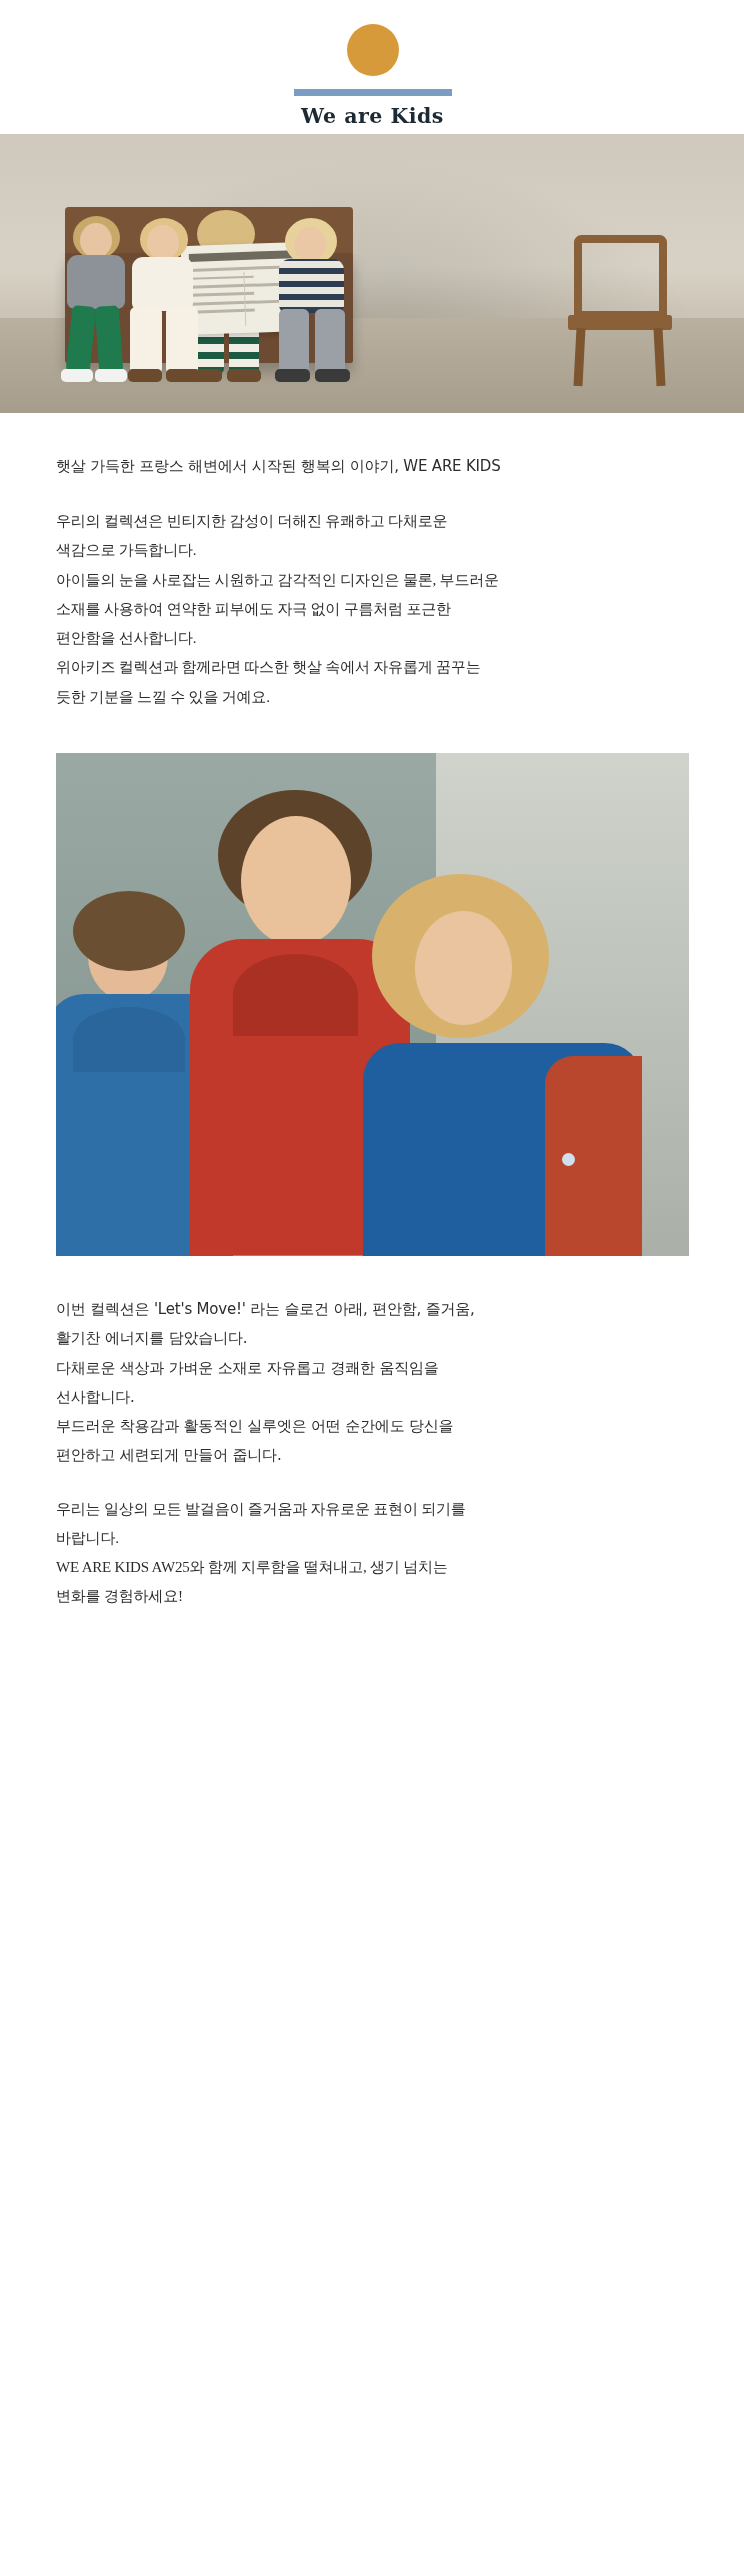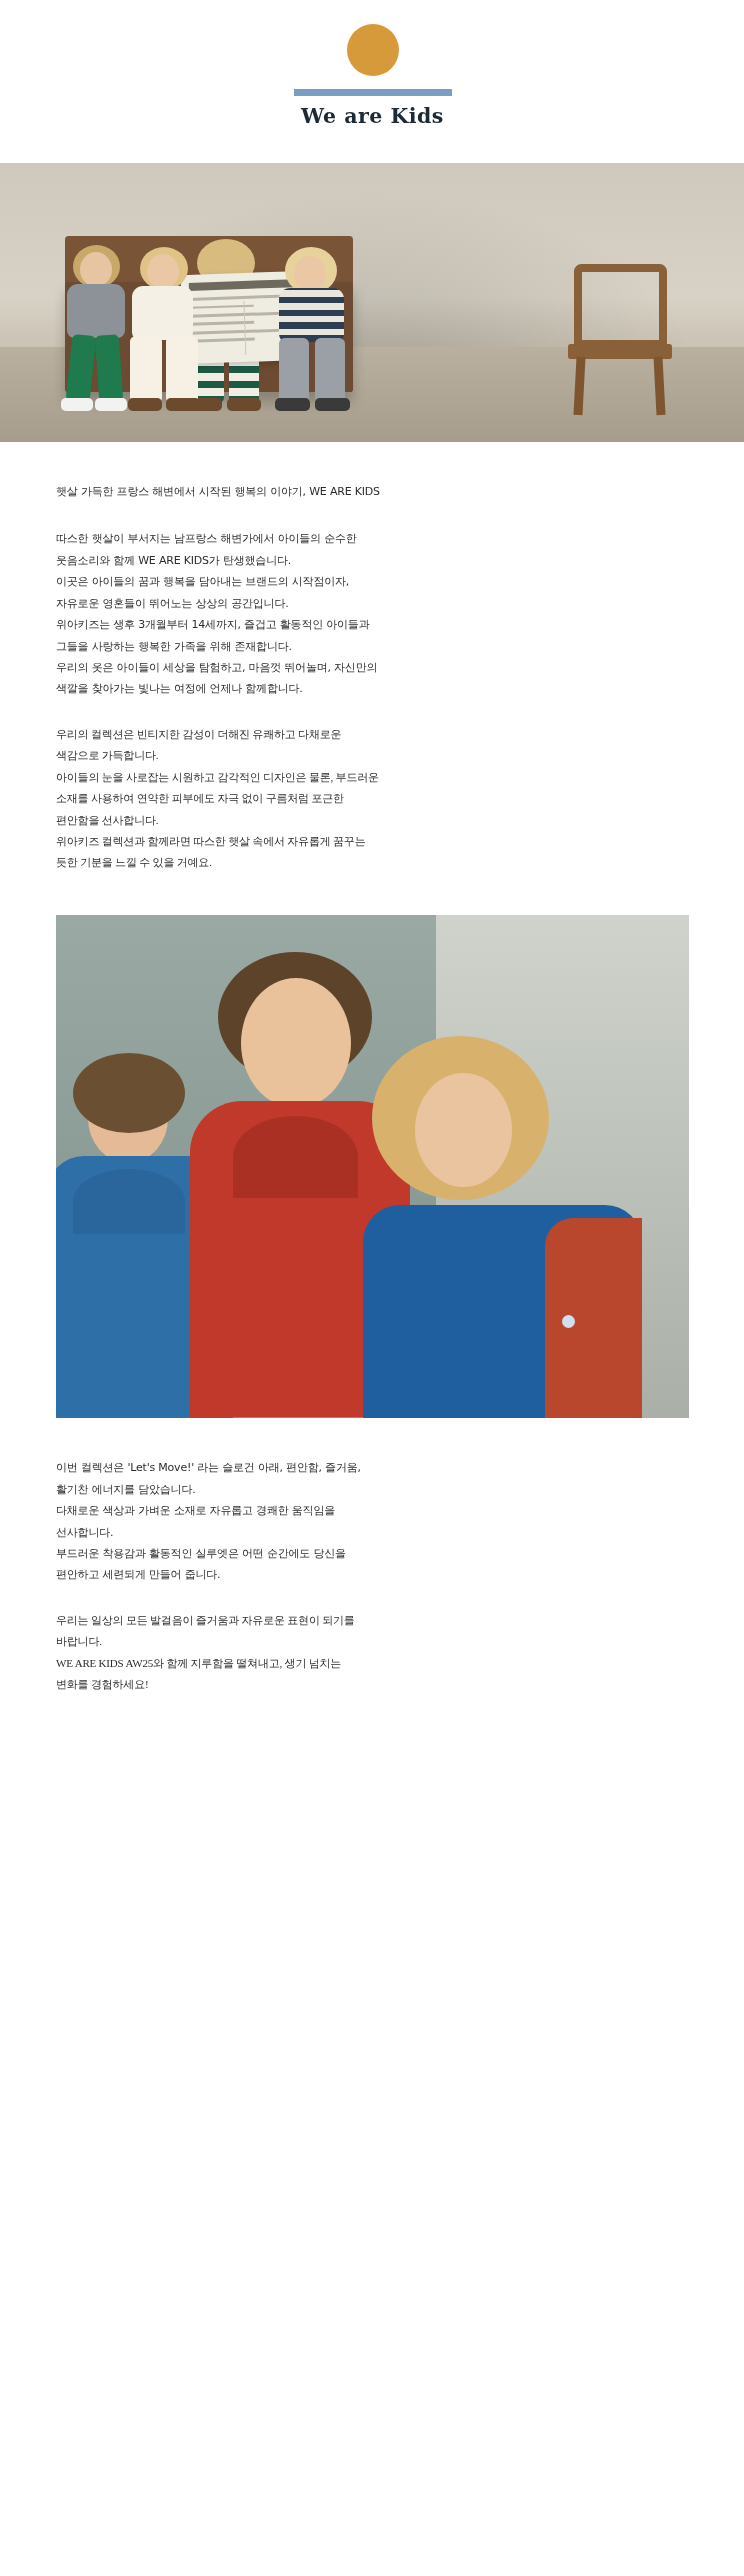--- a/index.html
+++ b/index.html
@@ -12,21 +12,21 @@
     width: 745px;
     min-height: 2576px;
     position: relative;
     overflow-x: hidden;
   }
 
   
   .logo-block {
     width: 100%;
     padding-top: 24px;
-    padding-bottom: 35px;
+    padding-bottom: 6px;
     display: flex;
     flex-direction: column;
     align-items: center;
     background: #ffffff;
   }
   .logo-dot {
     width: 52px;
     height: 52px;
     border-radius: 50%;
     background: #d79a3b;
@@ -141,21 +141,21 @@
   .np-line.short { width: 52%; }
   .np-title { height: 7.4px; background: #6f6a5e; margin: 8.4px 8.4px 7.4px; }
   .np-col { position: absolute; top: 28px; width: 0.9px; bottom: 7.4px; background: #cdc8ba; }
 
   
   .text-section {
     padding: 39px 56px 9.3px 56px;
     color: #2c2c2c;
   }
   .para {
-    font-size: 11px;
+    font-size: 15px;
     line-height: 1.95;
     letter-spacing: -0.2px;
     margin-bottom: 24px;
     white-space: pre-line;
   }
   .para:last-child { margin-bottom: 0; font-family: Liberation Serif, serif; }
   .para.lead { margin-bottom: 26px; }
 
   
   .photo2-wrap {
@@ -264,28 +264,20 @@
       background: repeating-linear-gradient(0deg,#2d3d52 0 6.5px,#e9e6dd 6.5px 13px);"></div>
     <div class="legs" style="left:279px; top:175px; width:30px; height:65px; background:#9aa0a6;"></div>
     <div class="legs" style="left:315px; top:175px; width:30px; height:65px; background:#9aa0a6;"></div>
     <div class="shoe" style="left:275px; top:235px; width:35px; background:#3a3a3a;"></div>
     <div class="shoe" style="left:315px; top:235px; width:35px; background:#3a3a3a;"></div>
   </div>
 </div>
 
 <div class="text-section">
   <div class="para lead">햇살 가득한 프랑스 해변에서 시작된 행복의 이야기, WE ARE KIDS</div>
-  <div class="para">따스한 햇살이 부서지는 남프랑스 해변가에서 아이들의 순수한
-웃음소리와 함께 WE ARE KIDS가 탄생했습니다.
-이곳은 아이들의 꿈과 행복을 담아내는 브랜드의 시작점이자,
-자유로운 영혼들이 뛰어노는 상상의 공간입니다.
-위아키즈는 생후 3개월부터 14세까지, 즐겁고 활동적인 아이들과
-그들을 사랑하는 행복한 가족을 위해 존재합니다.
-우리의 옷은 아이들이 세상을 탐험하고, 마음껏 뛰어놀며, 자신만의
-색깔을 찾아가는 빛나는 여정에 언제나 함께합니다.</div>
   <div class="para">우리의 컬렉션은 빈티지한 감성이 더해진 유쾌하고 다채로운
 색감으로 가득합니다.
 아이들의 눈을 사로잡는 시원하고 감각적인 디자인은 물론, 부드러운
 소재를 사용하여 연약한 피부에도 자극 없이 구름처럼 포근한
 편안함을 선사합니다.
 위아키즈 컬렉션과 함께라면 따스한 햇살 속에서 자유롭게 꿈꾸는
 듯한 기분을 느낄 수 있을 거예요.</div>
 </div>
 
 <div class="photo2-wrap">

